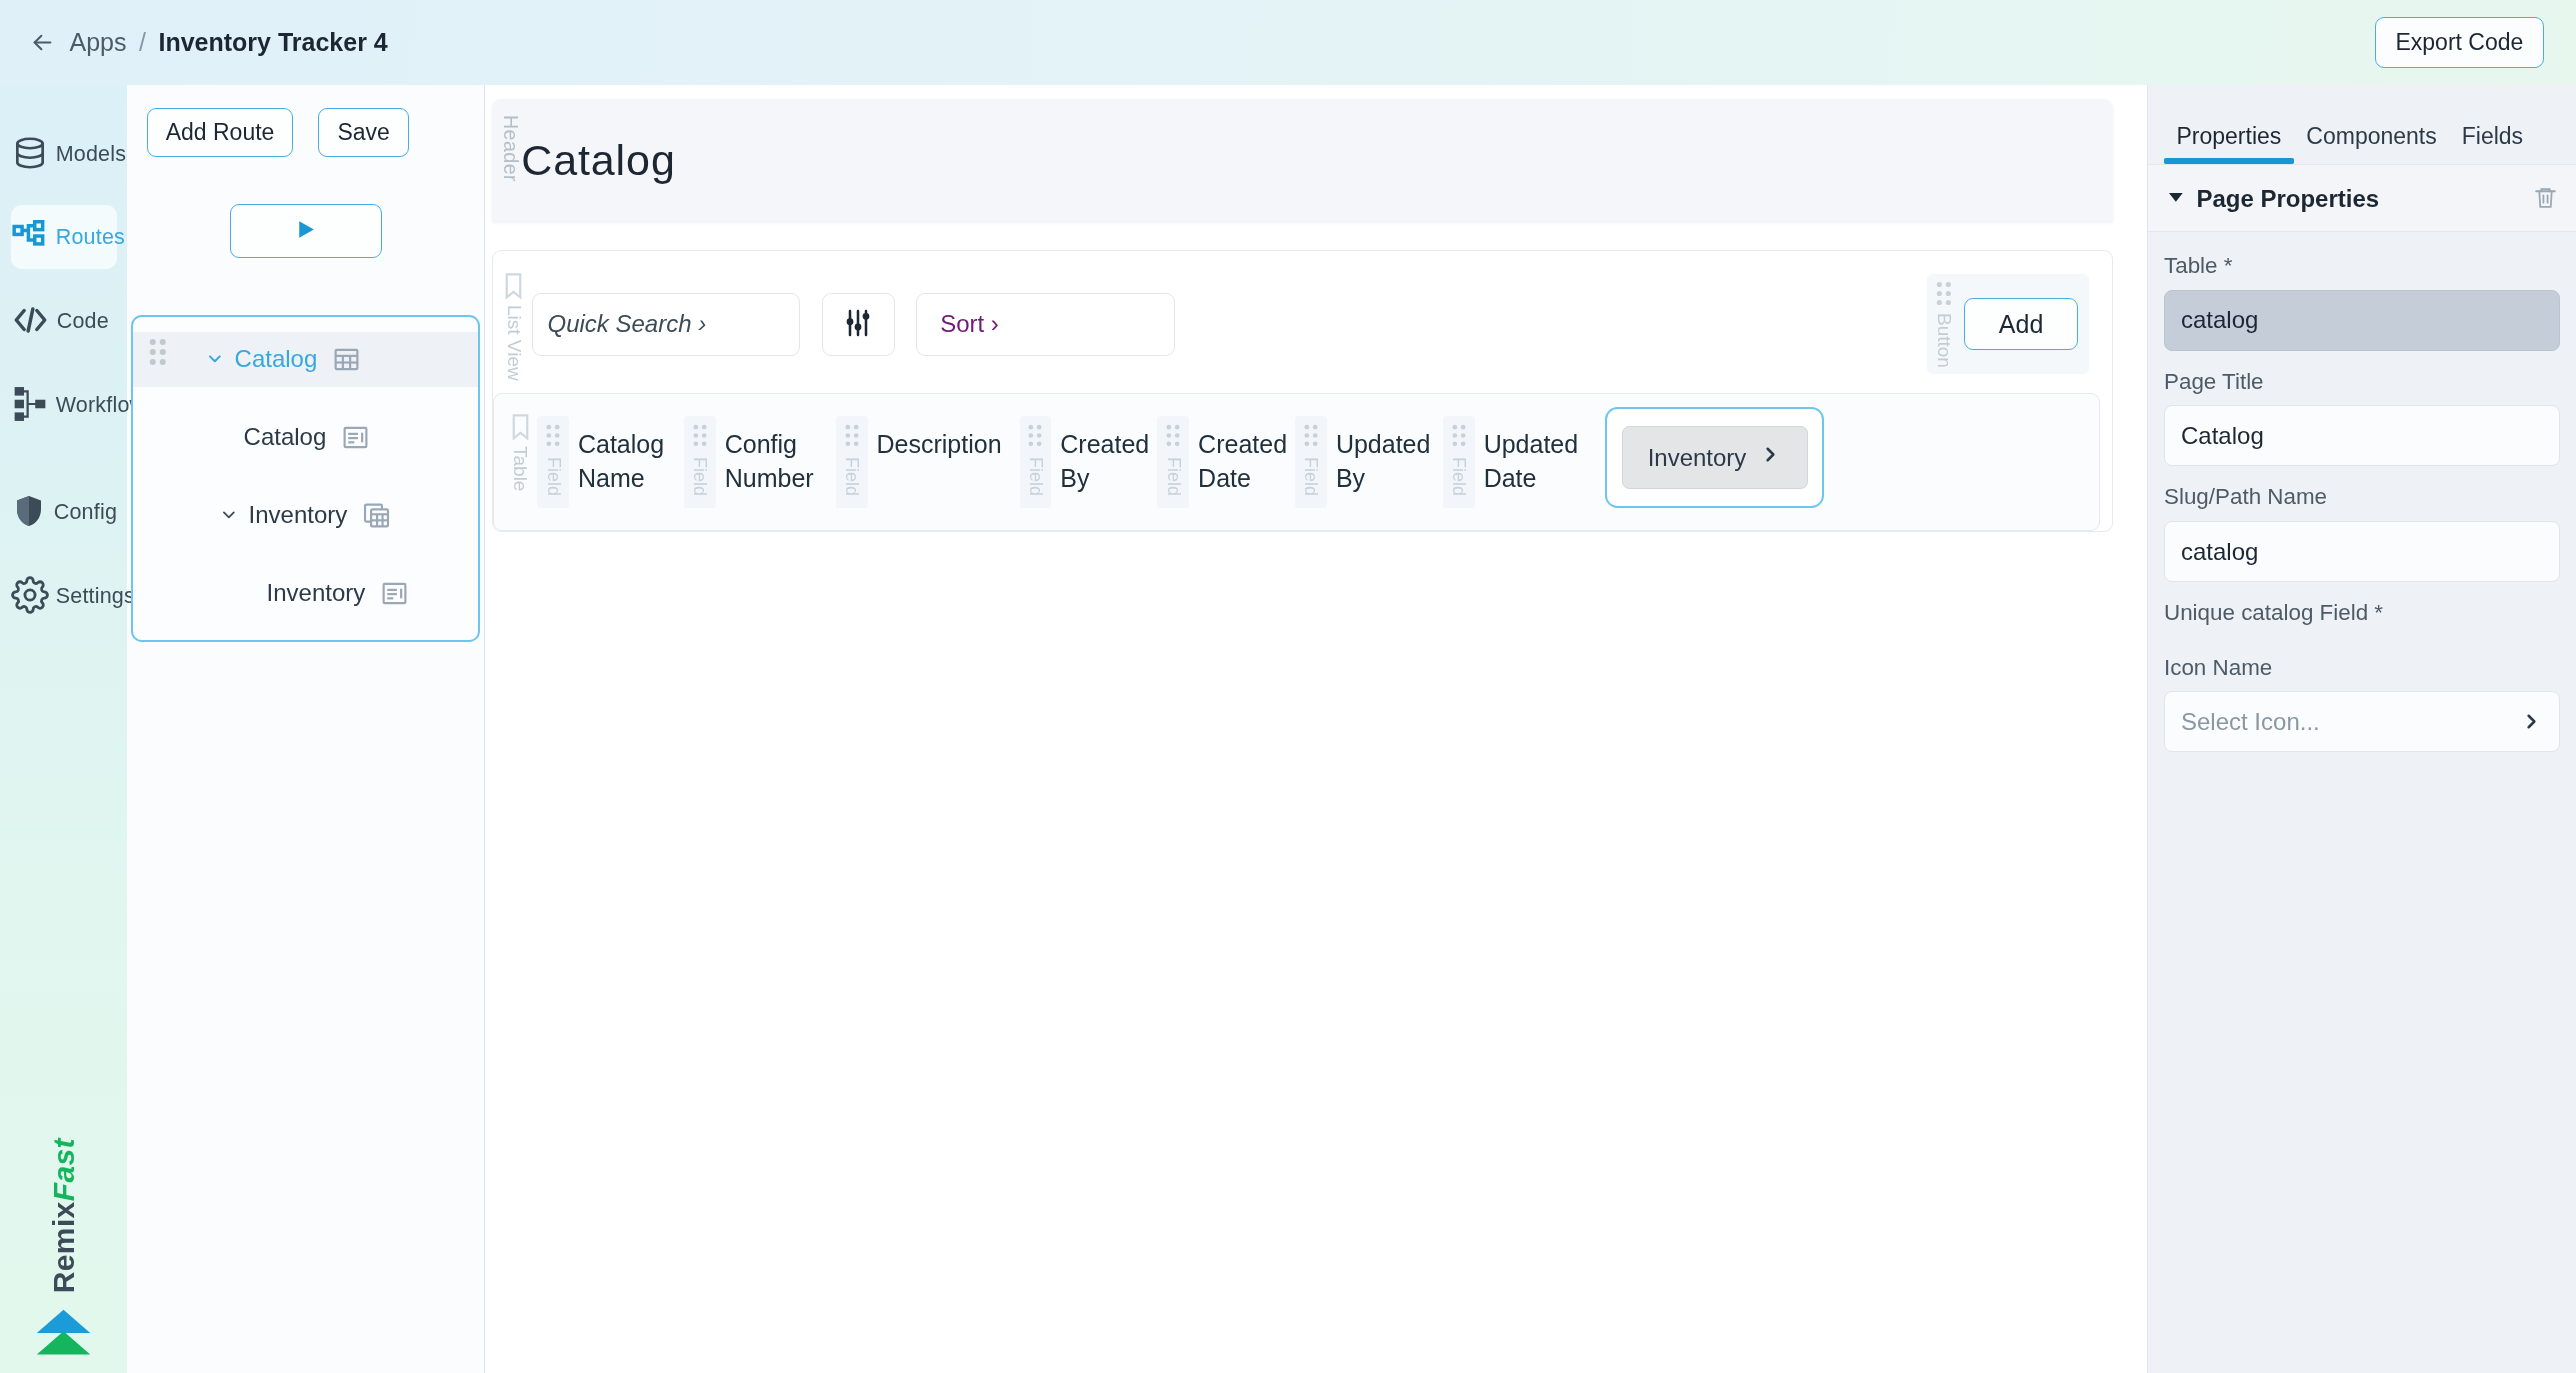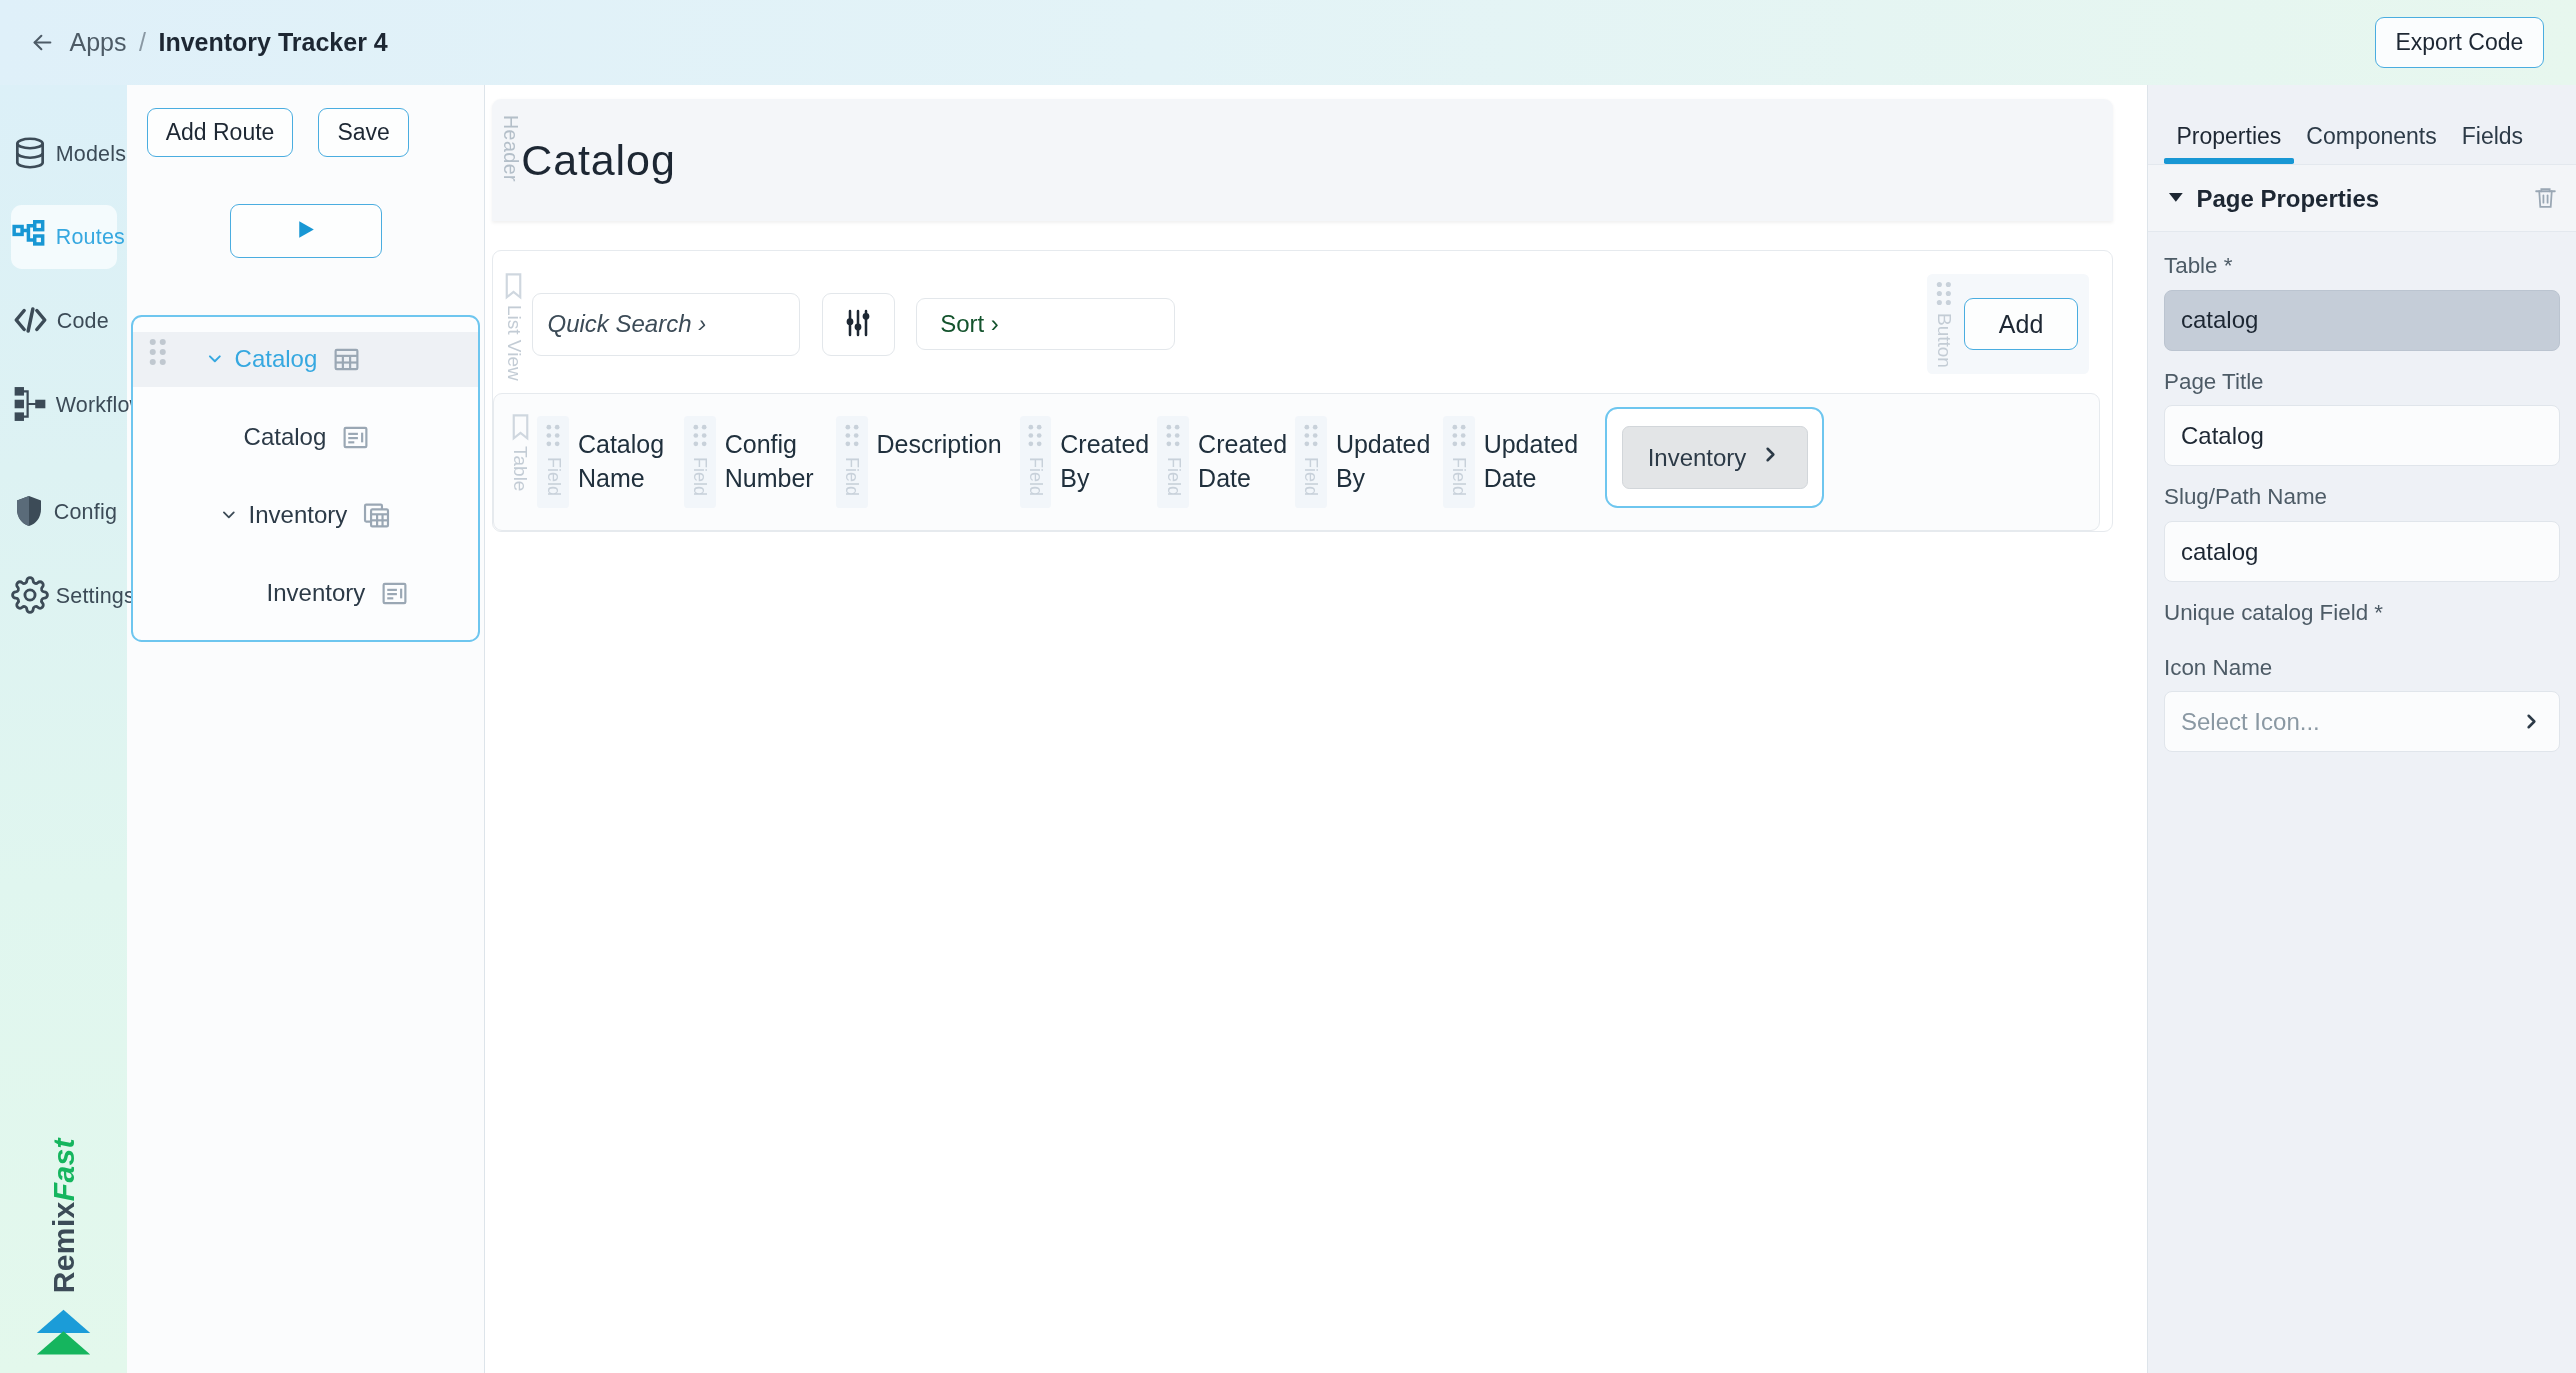--- a/index.html
+++ b/index.html
@@ -119,23 +119,23 @@
   .qsearch {
     width: 268px; height: 63px; border: 0.9px solid #e3e7eb; border-radius: 9px;
     background: #fff; display: flex; align-items: center; padding-left: 14.3px;
     font-size: 24px; color: #3c4b57; cursor: pointer; font-style: italic;
   }
   .icon-box {
     width: 73px; height: 63px; border: 0.9px solid #e3e7eb; border-radius: 9px;
     background: #fff; display: flex; align-items: center; justify-content: center; cursor: pointer;
   }
   .sortbox {
-    width: 259px; height: 52px; border: 0.9px solid #e3e7eb; border-radius: 9px;
+    width: 259px; height: 63px; border: 0.9px solid #e3e7eb; border-radius: 9px;
     background: #fff; display: flex; align-items: center; padding-left: 23px;
-    font-size: 24px; color: #14532d; cursor: pointer; text-align: right;
+    font-size: 24px; color: #701a75; cursor: pointer; text-align: right;
   }
   .toolbar-right { margin-left: auto; display: flex; align-items: center; padding-right: 23px; }
   .btn-slot { display: flex; align-items: center; gap: 9px; background: #f5f8fb; padding: 5.4px 10.7px 5.4px 5.4px; border-radius: 5.4px; }
   .btn-slot-tag { display: flex; flex-direction: column; align-items: center; gap: 3.6px; }
   .btn-vlabel { writing-mode: vertical-rl; font-size: 19px; color: #c3ccd5; }
   .add-btn {
     border: 1.8px solid #4aade0; border-radius: 9px; background: #fdfefe;
     color: #1d2733; font-size: 25px; padding: 10.7px 34px; cursor: pointer;
     font-family: "Liberation Sans", sans-serif;
   }

